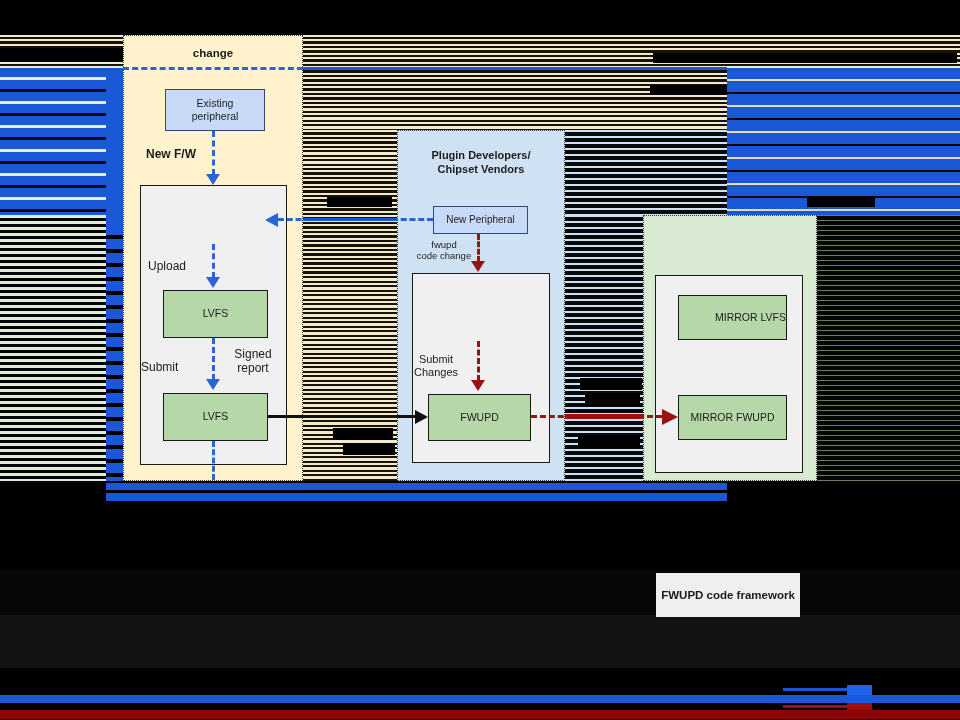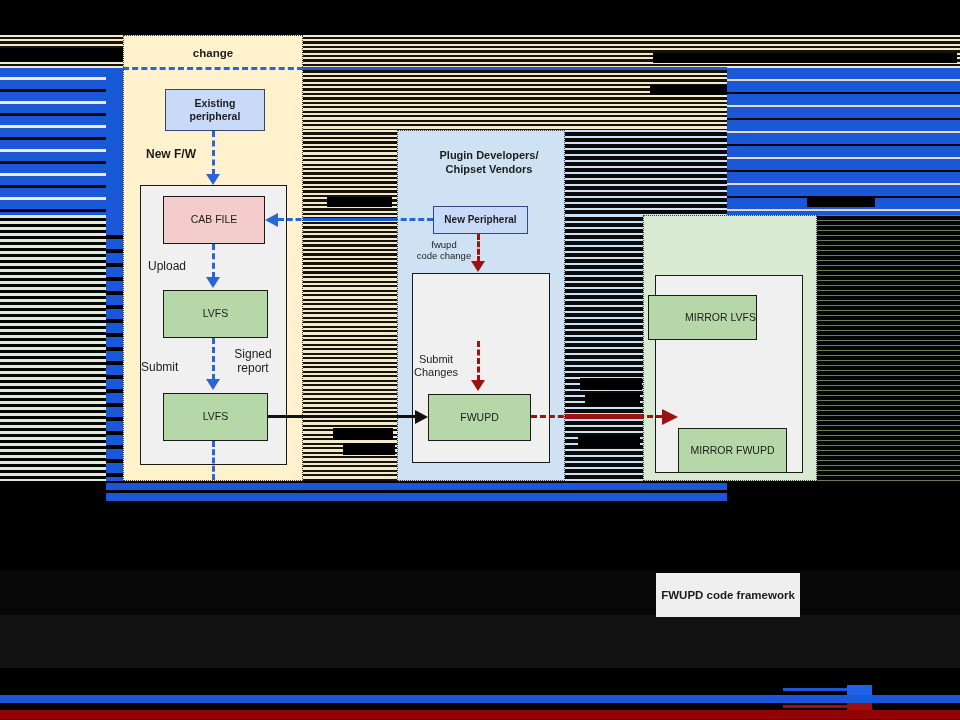--- a/index.html
+++ b/index.html
@@ -19,21 +19,21 @@
   
   .panel{border:1px dotted #3a3a3a;}
   .panel.yellow{background:#fff2cc;}
   .panel.blue{background:#cfe2f3;}
   .panel.green{background:#d9ead3;}
   .graypanel{background:#f0f0f0;border:1.5px solid #1a1a1a;}
   .box{border:1.5px solid #1a1a1a;display:flex;align-items:center;justify-content:center;
        text-align:center;font-size:10.5px;line-height:1.25;}
   .box.pink{background:#f4cccc;}
   .box.greenbx{background:#b6d7a8;}
-  .box.bluebx{background:#c9daf8;border-color:#36456a;font-weight:bold;}
+  .box.bluebx{background:#c9daf8;border-color:#36456a;}
   .ptitle{font-weight:bold;text-align:center;font-size:11.5px;line-height:1.3;}
   .albl{font-size:11.5px;line-height:1.2;}
   
   .vdash-b{width:0;border-left:3px dashed #2b64d9;}
   .vdash-r{width:0;border-left:3px dashed #9c1212;}
   .hdash-b{height:0;border-top:3px dashed #2b64d9;}
   .hdash-r{height:0;border-top:3px dashed #9c1212;}
   .head-down-b{width:0;height:0;border-left:7px solid transparent;border-right:7px solid transparent;border-top:11px solid #2b64d9;}
   .head-down-r{width:0;height:0;border-left:7px solid transparent;border-right:7px solid transparent;border-top:11px solid #9c1212;}
   .head-left-b{width:0;height:0;border-top:7px solid transparent;border-bottom:7px solid transparent;border-right:13px solid #2b64d9;}
@@ -69,21 +69,21 @@
   <div class="black" style="left:343px;top:443px;width:52px;height:12px;"></div>
 
   <div style="left:0;top:570px;width:960px;height:45px;background:#070707;"></div>
   <div style="left:0;top:615px;width:960px;height:53px;background:#121212;"></div>
 
   <div class="panel yellow" style="left:123px;top:35px;width:180px;height:446px;"></div>
   <div class="panel blue" style="left:397px;top:130px;width:168px;height:351px;"></div>
   <div class="panel green" style="left:643px;top:215px;width:174px;height:266px;"></div>
 
   <div class="ptitle" style="left:123px;top:46px;width:180px;">change</div>
-  <div class="ptitle ml" style="left:397px;top:148px;width:168px;font-size:11px;margin-left:8px;">Plugin Developers/
+  <div class="ptitle ml" style="left:397px;top:148px;width:168px;font-size:11px;">Plugin Developers/
 Chipset Vendors</div>
 
   <div style="left:123px;top:67px;width:180px;height:0;border-top:3px dashed #2b64d9;"></div>
   <div style="left:303px;top:67px;width:424px;height:3px;background:#1a58d8;"></div>
 
   <div class="graypanel" style="left:140px;top:185px;width:147px;height:280px;"></div>
   <div class="graypanel" style="left:412px;top:273px;width:138px;height:190px;"></div>
   <div class="graypanel" style="left:655px;top:275px;width:148px;height:198px;"></div>
 
   <div class="vdash-b" style="left:212px;top:131px;height:44px;"></div>
@@ -109,27 +109,26 @@
 
   <div style="left:268px;top:415px;width:147px;height:3px;background:#111;"></div>
   <div class="head-right-k" style="left:415px;top:410px;"></div>
 
   <div class="hdash-r" style="left:531px;top:415px;width:131px;"></div>
   <div style="left:565px;top:414px;width:78px;height:5px;background:#9c1212;"></div>
   <div class="head-right-r" style="left:662px;top:409px;"></div>
 
   <div class="box bluebx ml" style="left:165px;top:89px;width:100px;height:42px;">Existing
 peripheral</div>
-  <div class="box pink" style="left:163px;top:196px;width:102px;height:48px;">CAB FILE</div>
   <div class="box greenbx" style="left:163px;top:290px;width:105px;height:48px;">LVFS</div>
   <div class="box greenbx" style="left:163px;top:393px;width:105px;height:48px;">LVFS</div>
   <div class="box bluebx" style="left:433px;top:206px;width:95px;height:28px;border-color:#2f4b7c;font-size:10px;">New Peripheral</div>
   <div class="box greenbx" style="left:428px;top:394px;width:103px;height:47px;">FWUPD</div>
-  <div class="box greenbx" style="left:648px;top:295px;width:109px;height:45px;padding-left:36px;">MIRROR LVFS</div>
-  <div class="box greenbx" style="left:678px;top:395px;width:109px;height:45px;margin-top:33px;">MIRROR FWUPD</div>
+  <div class="box greenbx" style="left:678px;top:295px;width:109px;height:45px;padding-left:36px;">MIRROR LVFS</div>
+  <div class="box greenbx" style="left:678px;top:395px;width:109px;height:45px;">MIRROR FWUPD</div>
 
   <div class="albl" style="left:146px;top:147px;width:62px;font-size:12px;font-weight:bold;">New F/W</div>
   <div class="albl" style="left:148px;top:259px;width:60px;font-size:12px;">Upload</div>
   <div class="albl" style="left:141px;top:360px;width:58px;font-size:12px;">Submit</div>
   <div class="albl ml" style="left:220px;top:347px;width:66px;font-size:12px;text-align:center;">Signed
 report</div>
   <div class="albl ml" style="left:404px;top:239px;width:80px;font-size:9.5px;text-align:center;">fwupd
 code change</div>
   <div class="albl ml" style="left:400px;top:353px;width:72px;font-size:11px;text-align:center;">Submit
 Changes</div>

